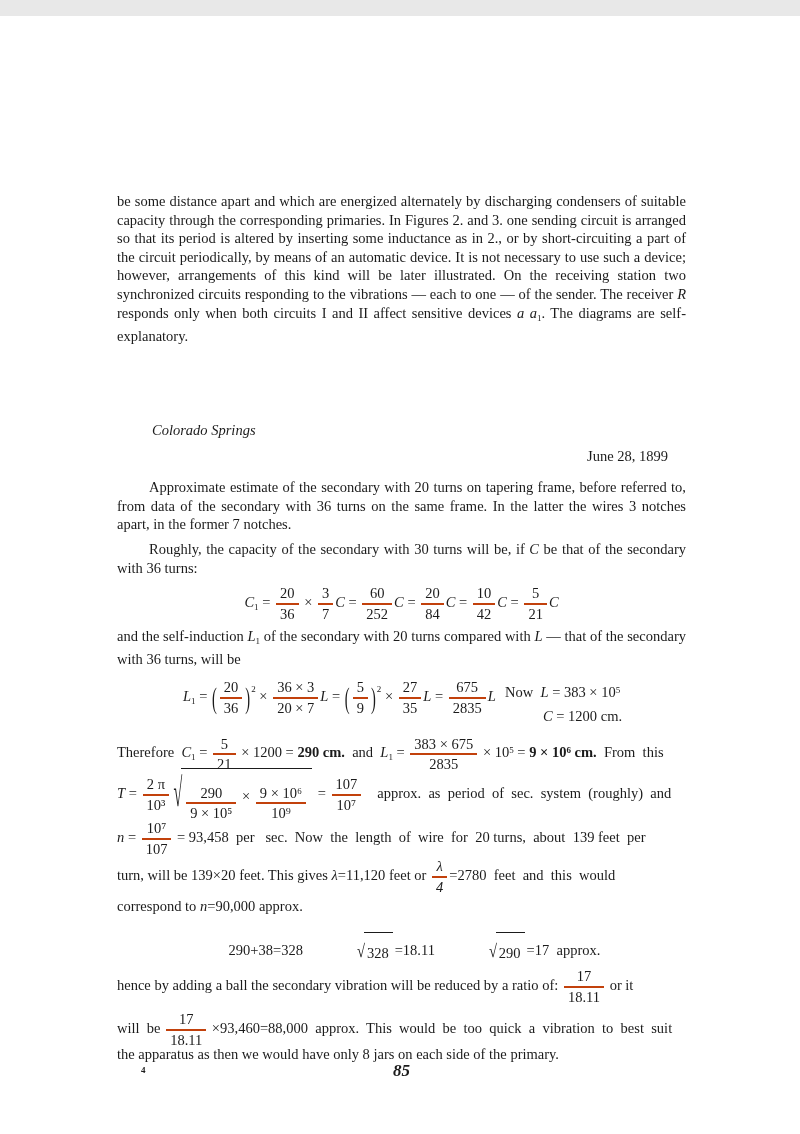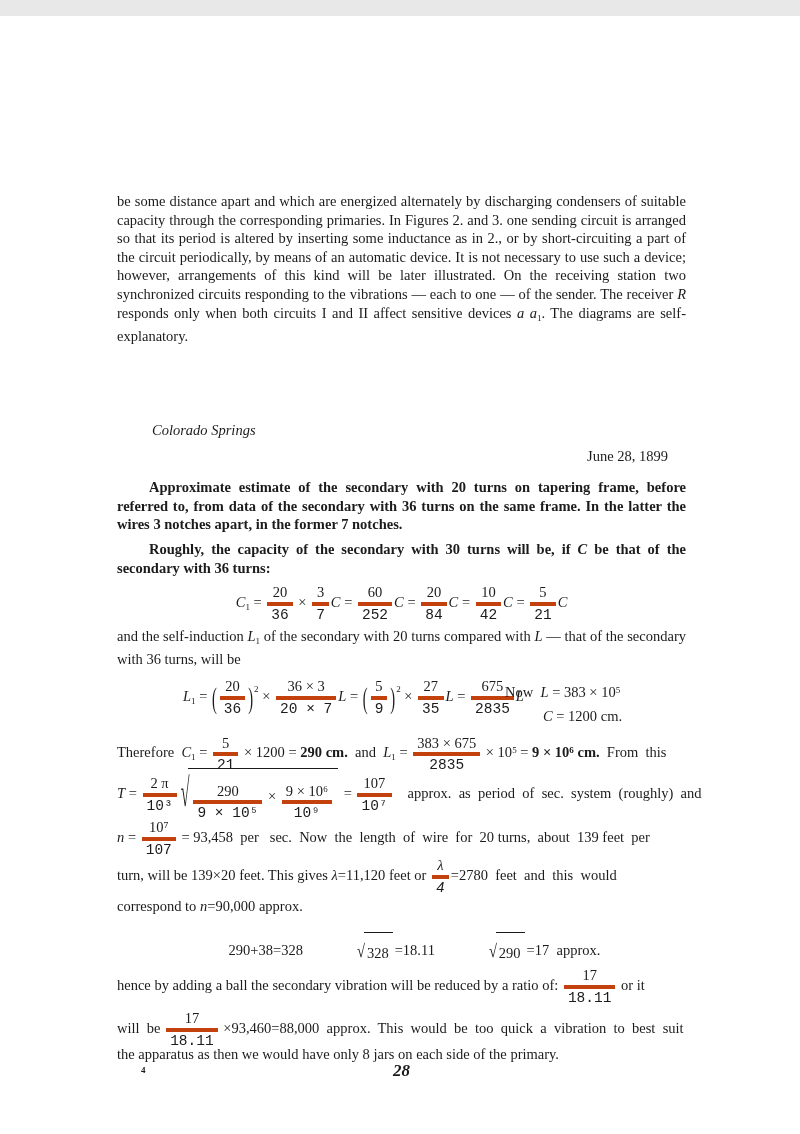--- a/index.html
+++ b/index.html
@@ -12,41 +12,41 @@
     font-family:"Liberation Serif","DejaVu Serif",serif;
     font-size:14.5px;
     overflow:hidden;
   }
   .flow{
     position:absolute;
     text-align:justify;
     line-height:18.6px;
     white-space:normal;
   }
-  .indent{text-indent:32px;font-weight:bold;}
+  .indent{text-indent:32px;}
   .ml{
     position:absolute;
     white-space:pre;
     width:569px;
   }
   .center{text-align:center;}
   .it{font-style:italic;}
   .b{font-weight:bold;}
   sub{font-size:0.62em;vertical-align:-0.3em;}
   sup{font-size:0.62em;vertical-align:0.5em;}
   sup.psup{vertical-align:1.0em;}
   .frac{
     display:inline-block;
     text-align:center;
     vertical-align:middle;
     line-height:1.12;
     margin:0 2px;
   }
   .frac .fn{display:block;padding:0 4px 1px;}
-  .frac .fd{display:block;border-top:4px solid #c2410c;padding:1px 4px 0;font-family:Liberation Mono, monospace;}
+  .frac .fd{display:block;border-top:2px solid #c2410c;padding:1px 4px 0;}
   .frac.itf{font-style:italic;}
   .sqrt{
     display:inline-flex;
     align-items:center;
     vertical-align:middle;
     margin:0 2px;
   }
   .sqrt .rad{display:inline-block;line-height:1;transform:scaleY(1.25);transform-origin:50% 55%;margin-right:-1px;}
   .sqrt.big .rad{transform:scaleY(2.5);font-size:16px;}
   .sqrt .sqb{display:inline-flex;align-items:flex-end;border-top:1.4px solid #1b1b1b;padding:2px 4px 0 3px;}
@@ -102,15 +102,15 @@
   <div class="ml center" style="left:117px;top:916px;height:36px;line-height:36px;padding-left:26px;box-sizing:border-box;"><span>290+38=328</span><span style="display: inline-block; width: 52px;"></span><span class="sqrt"><span class="rad">√</span><span class="sqb"><span>328</span></span></span><span>=18.11</span><span style="display: inline-block; width: 52px;"></span><span class="sqrt"><span class="rad">√</span><span class="sqb"><span>290</span></span></span><span>=17  approx.</span></div>
 
   <div class="ml" style="left:117px;top:947px;height:44px;line-height:44px;"><span>hence by adding a ball the secondary vibration will be reduced by a ratio of: </span><span class="frac"><span class="fn">17</span><span class="fd">18.11</span></span><span> or it</span></div>
 
   <div class="ml" style="left:117px;top:990px;height:44px;line-height:44px;"><span>will  be </span><span class="frac"><span class="fn">17</span><span class="fd">18.11</span></span><span> ×93,460=88,000  approx.  This  would  be  too  quick  a  vibration  to  best  suit</span></div>
 
   <div class="ml" style="left:117px;top:1028px;height:20px;line-height:20px;">the apparatus as then we would have only 8 jars on each side of the primary.</div>
 
   <div class="fnmark" style="left:141px;top:1049px;">4</div>
 
-  <div class="pageno" style="left:117px;top:1045px;width:569px;">28</div>
+  <div class="pageno" style="left:117px;top:1045px;width:569px;">85</div>
 
 </div>
 
 </body></html>

